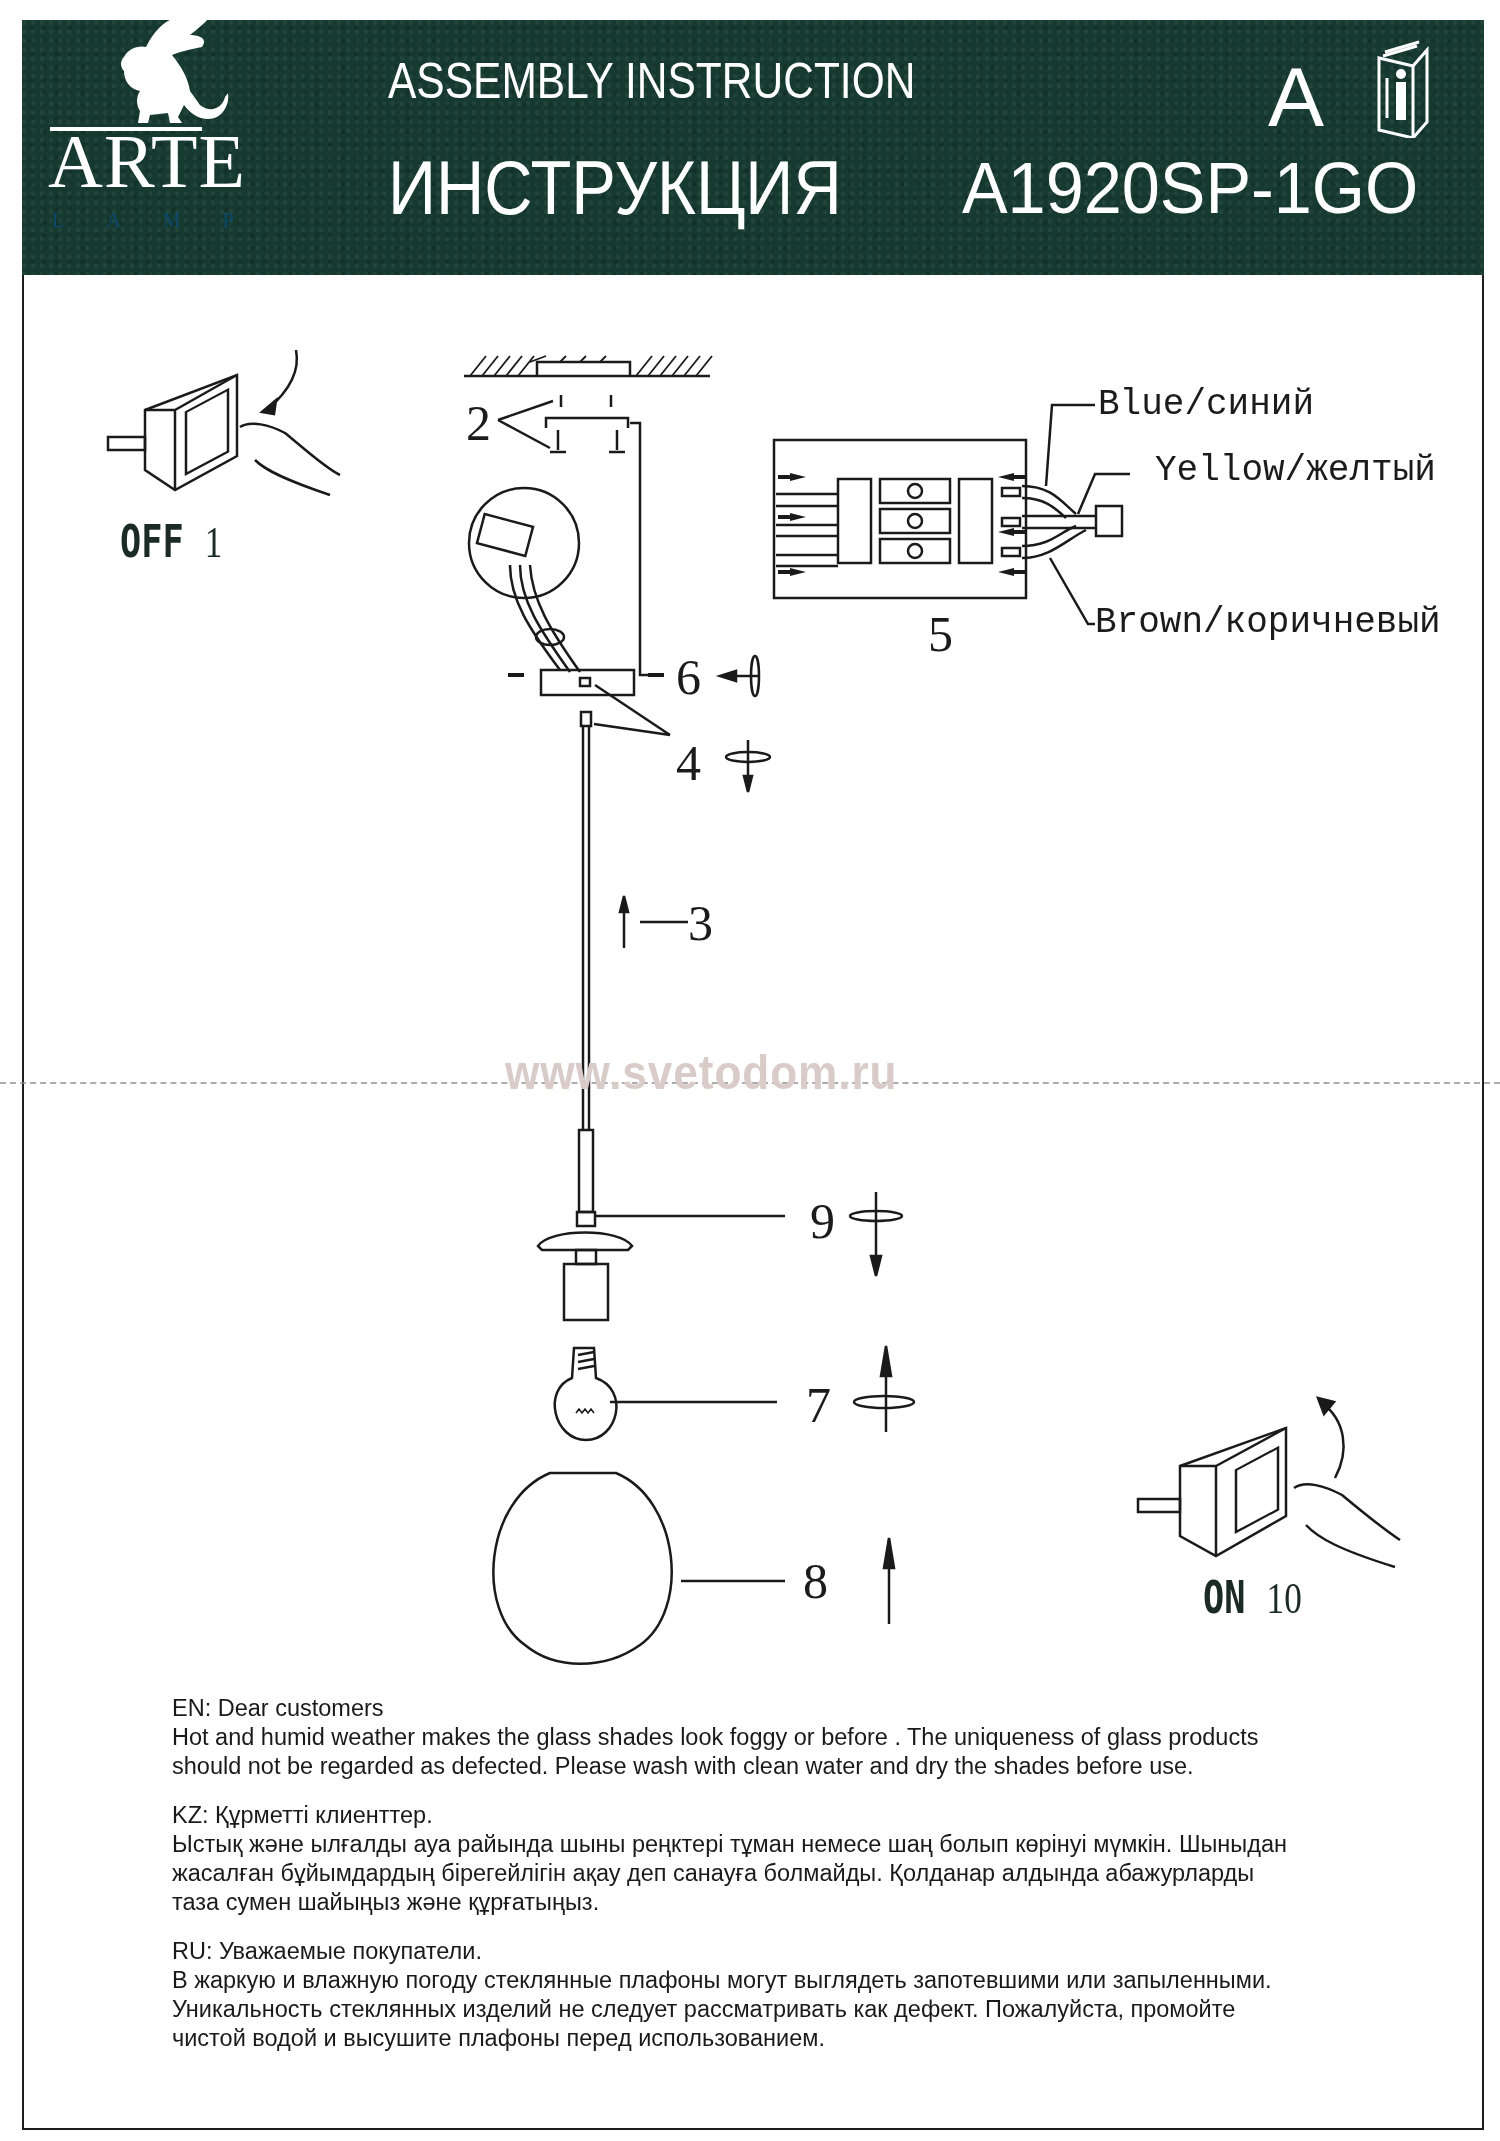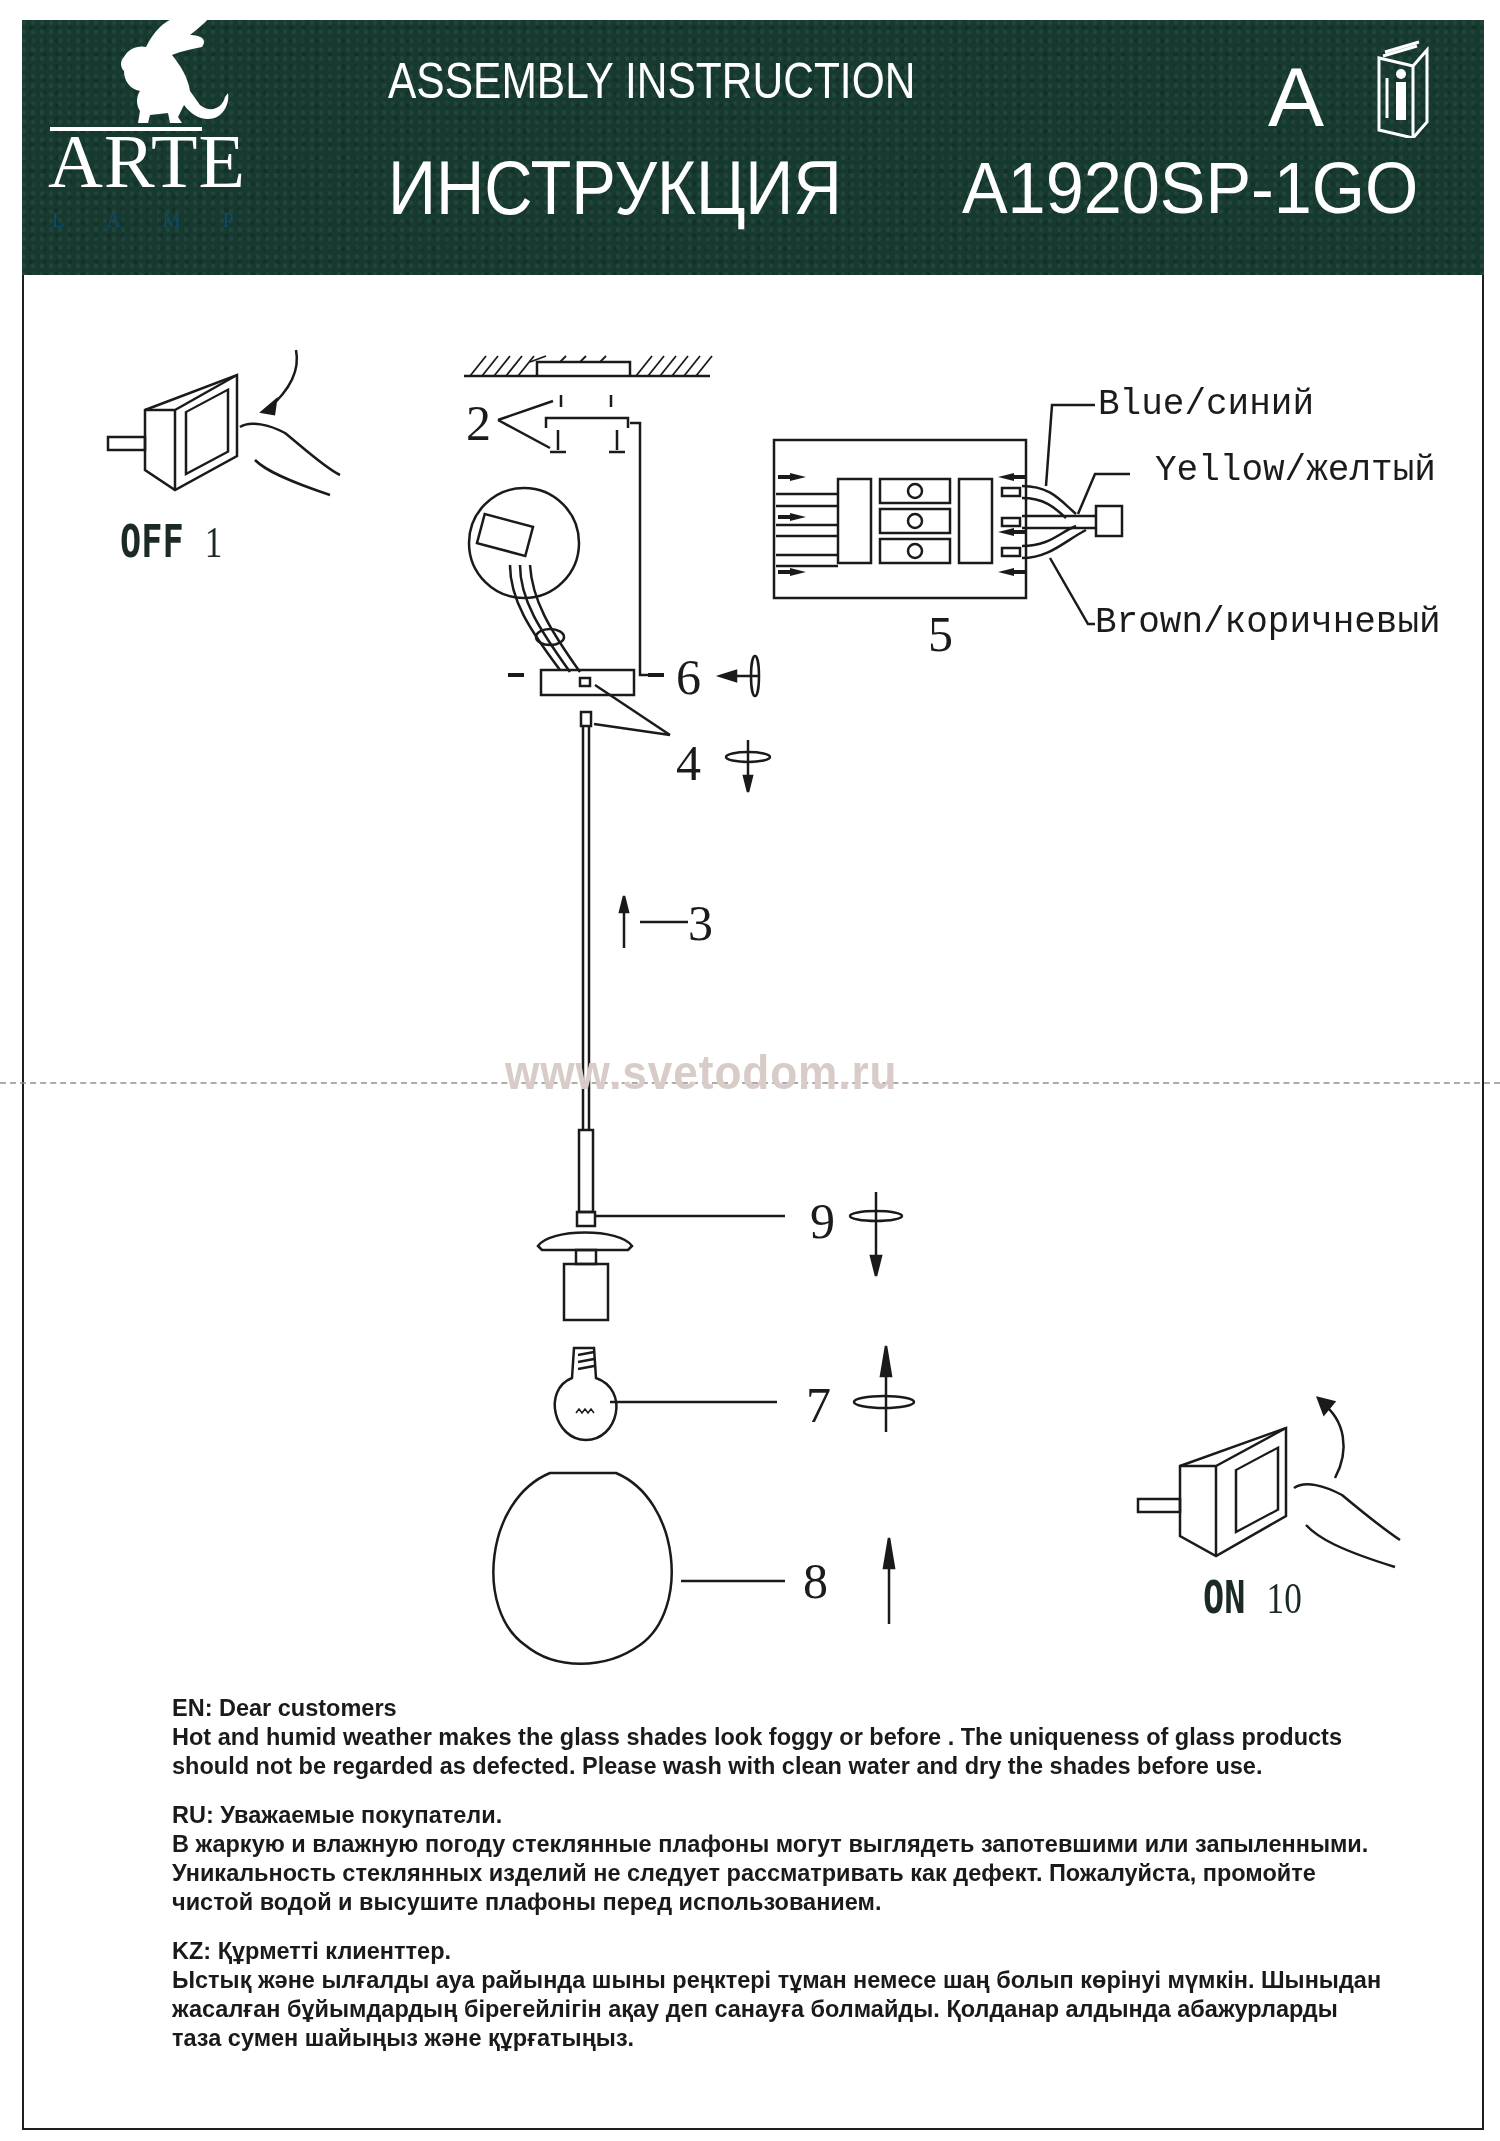--- a/index.html
+++ b/index.html
@@ -19,21 +19,21 @@
   .model { position:absolute; left:962px; top:152px; font-size:72px; color:#fff; line-height:1; transform:scaleX(0.95); transform-origin:left; }
   .manual-icon { position:absolute; left:1375px; top:38px; }
   .diagram { position:absolute; left:0; top:0; width:1500px; height:2141px; }
   .lbl { position:absolute; font-family:"Liberation Serif", serif; font-size:50px; line-height:1; color:#1b1b1b; }
   .sw-lbl { position:absolute; font-family:"DejaVu Sans Mono", monospace; font-weight:bold; font-size:44px; line-height:1; color:#1b2a24; transform:scaleX(0.8); transform-origin:left; }
   .sw-num { font-family:"Liberation Serif", serif; font-weight:normal; }
   .wire-lbl { position:absolute; font-size:36px; line-height:1; color:#1b1b1b;font-family:Liberation Mono, monospace; }
   .watermark { position:absolute; left:505px; top:1045px; font-size:48px; color:#d9ccc8; letter-spacing:1px; transform:scaleX(0.92); transform-origin:left; font-weight:bold; }
   .fold-line { position:absolute; left:0; top:1082px; width:1500px; height:0; border-top:2px dashed #8a8a8a; opacity:0.7; }
   .notes { position:absolute; left:172px; top:1694px; width:1300px; font-size:23.5px; line-height:29px; color:#1a1a1a; }
-  .note-block { margin-bottom:20px;font-weight:bold; }
+  .note-block { margin-bottom:20px; }
   .note-block p { margin:0; }
 </style>
 </head>
 <body>
 
 <div class="page-frame"></div>
 
 <div class="header"></div>
 <div class="logo">
   <svg width="190" height="140" viewBox="0 0 190 140">
@@ -251,24 +251,24 @@
 <div class="fold-line"></div>
 <div class="watermark">www.svetodom.ru</div>
 
 <div class="notes">
   <div class="note-block">
     <p>EN: Dear customers</p>
     <p>Hot and humid weather makes the glass shades look foggy or before . The uniqueness of glass products</p>
     <p>should not be regarded as defected.  Please wash with clean water and dry the shades before use.</p>
   </div>
   <div class="note-block">
+    <p>KZ: Құрметті клиенттер.</p>
+    <p>Ыстық және ылғалды ауа райында шыны реңктері тұман немесе шаң болып көрінуі мүмкін. Шыныдан</p>
+    <p>жасалған бұйымдардың бірегейлігін ақау деп санауға болмайды. Қолданар алдында абажурларды</p>
+    <p>таза сумен шайыңыз және құрғатыңыз.</p>
+  </div>
+  <div class="note-block">
     <p>RU: Уважаемые покупатели.</p>
     <p>В жаркую и влажную погоду стеклянные плафоны могут выглядеть запотевшими или запыленными.</p>
     <p>Уникальность стеклянных изделий не следует рассматривать как дефект. Пожалуйста, промойте</p>
     <p>чистой водой и высушите плафоны перед использованием.</p>
   </div>
-  <div class="note-block">
-    <p>KZ: Құрметті клиенттер.</p>
-    <p>Ыстық және ылғалды ауа райында шыны реңктері тұман немесе шаң болып көрінуі мүмкін. Шыныдан</p>
-    <p>жасалған бұйымдардың бірегейлігін ақау деп санауға болмайды. Қолданар алдында абажурларды</p>
-    <p>таза сумен шайыңыз және құрғатыңыз.</p>
-  </div>
 </div>
 
 </body></html>

